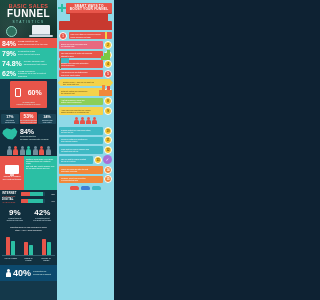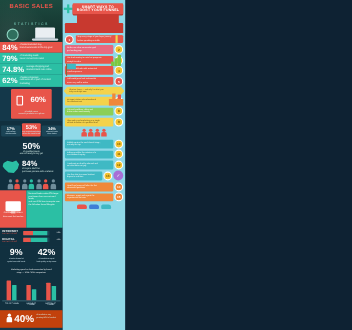--- a/index.html
+++ b/index.html
@@ -90,21 +90,21 @@
   .chartWrap{background:#11303f;padding:2px 2px 3px;}
   .chartTitle{font-size:1.8px;color:#fff;text-align:center;line-height:2.2px;margin-bottom:1.5px;}
   .chart{height:22px;display:flex;align-items:flex-end;justify-content:space-around;border-bottom:.5px solid #35606f;}
   .grp{display:flex;align-items:flex-end;gap:1px;}
   .bar{width:4px;border-radius:.5px .5px 0 0;}
   .bar.r{background:#e8554a;}
   .bar.t{background:#2bbfa4;}
   .legend{display:flex;justify-content:space-around;margin-top:1.5px;}
   .lg{font-size:1.6px;color:#cfe6ef;text-align:center;line-height:1.9px;width:15px;}
 
-  .bottomBar{background:#c2410c;display:flex;align-items:flex-start;justify-content:center;gap:2px;padding:3px 2px;}
+  .bottomBar{background:#0c4a6e;display:flex;align-items:center;justify-content:center;gap:2px;padding:3px 2px;}
   .bottomBar .centerPct{font-size:9px;}
   .bottomBar .centerSub{font-size:1.8px;text-align:left;}
   .bPerson{width:5px;height:8px;position:relative;}
   .bPerson:before{content:"";position:absolute;top:0;left:1px;width:3px;height:3px;border-radius:50%;background:#fff;}
   .bPerson:after{content:"";position:absolute;bottom:0;left:0;width:5px;height:5px;border-radius:2px 2px 0 0;background:#fff;}
 
   
   .rHero{position:relative;height:30px;background:#8fd9e8;overflow:hidden;}
   .rBanner{position:absolute;top:3px;left:9px;right:2px;background:#e8554a;border-radius:1px;
      text-align:center;padding:1.5px 1px;box-shadow:0 1px 0 #b63c33;}
@@ -165,20 +165,21 @@
 </style>
 </head>
 <body>
 
 <div class="page">
 
   <div class="col colL">
 
     <div class="hero">
       <div class="t1">BASIC SALES</div>
+      <div class="t2">FUNNEL</div>
       <div class="t3">STATISTICS</div>
       <div class="heroart">
         <div class="laptop"></div>
         <div class="person"></div>
       </div>
     </div>
 
     <div class="band red">
       <span class="bigpct">84%</span>
       <span class="bandtxt">
@@ -226,25 +227,20 @@
         <span class="triSub">say content marketing</span>
         <span class="triSub">drives the most leads</span>
       </div>
       <div class="triCell on">
         <span class="triPct sm">34%</span>
         <span class="triSub">inbound leads</span>
         <span class="triSub">close faster</span>
       </div>
     </div>
 
-    <div class="dark blockCenter">
-      <div class="centerPct">50%</div>
-      <div class="centerSub">of qualified leads</div>
-      <div class="centerSub">are not ready to buy yet</div>
-    </div>
 
     <div class="mapRow">
       <div class="mapShape"></div>
       <div>
         <div class="centerPct" style="font-size:7px">84%</div>
         <div class="centerSub">of buyers start the</div>
         <div class="centerSub">purchase process with a referral</div>
       </div>
     </div>
 

